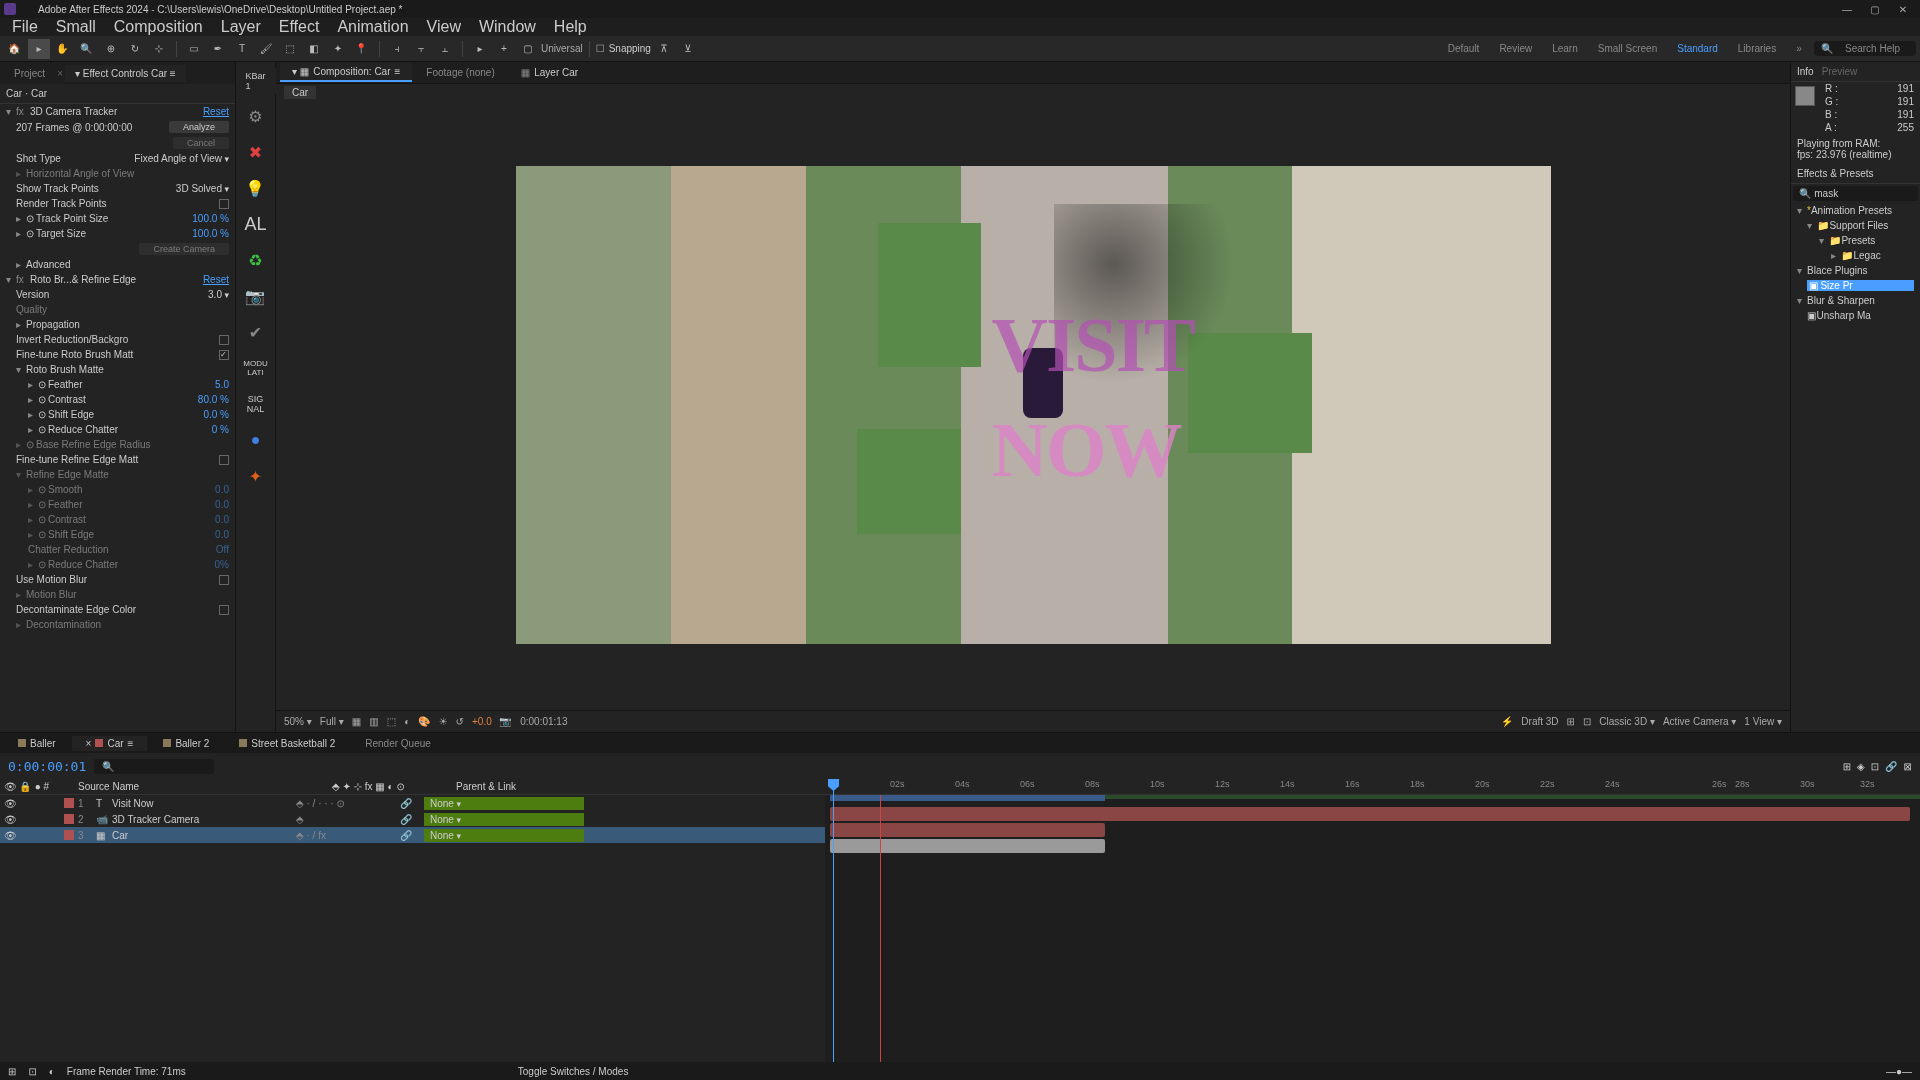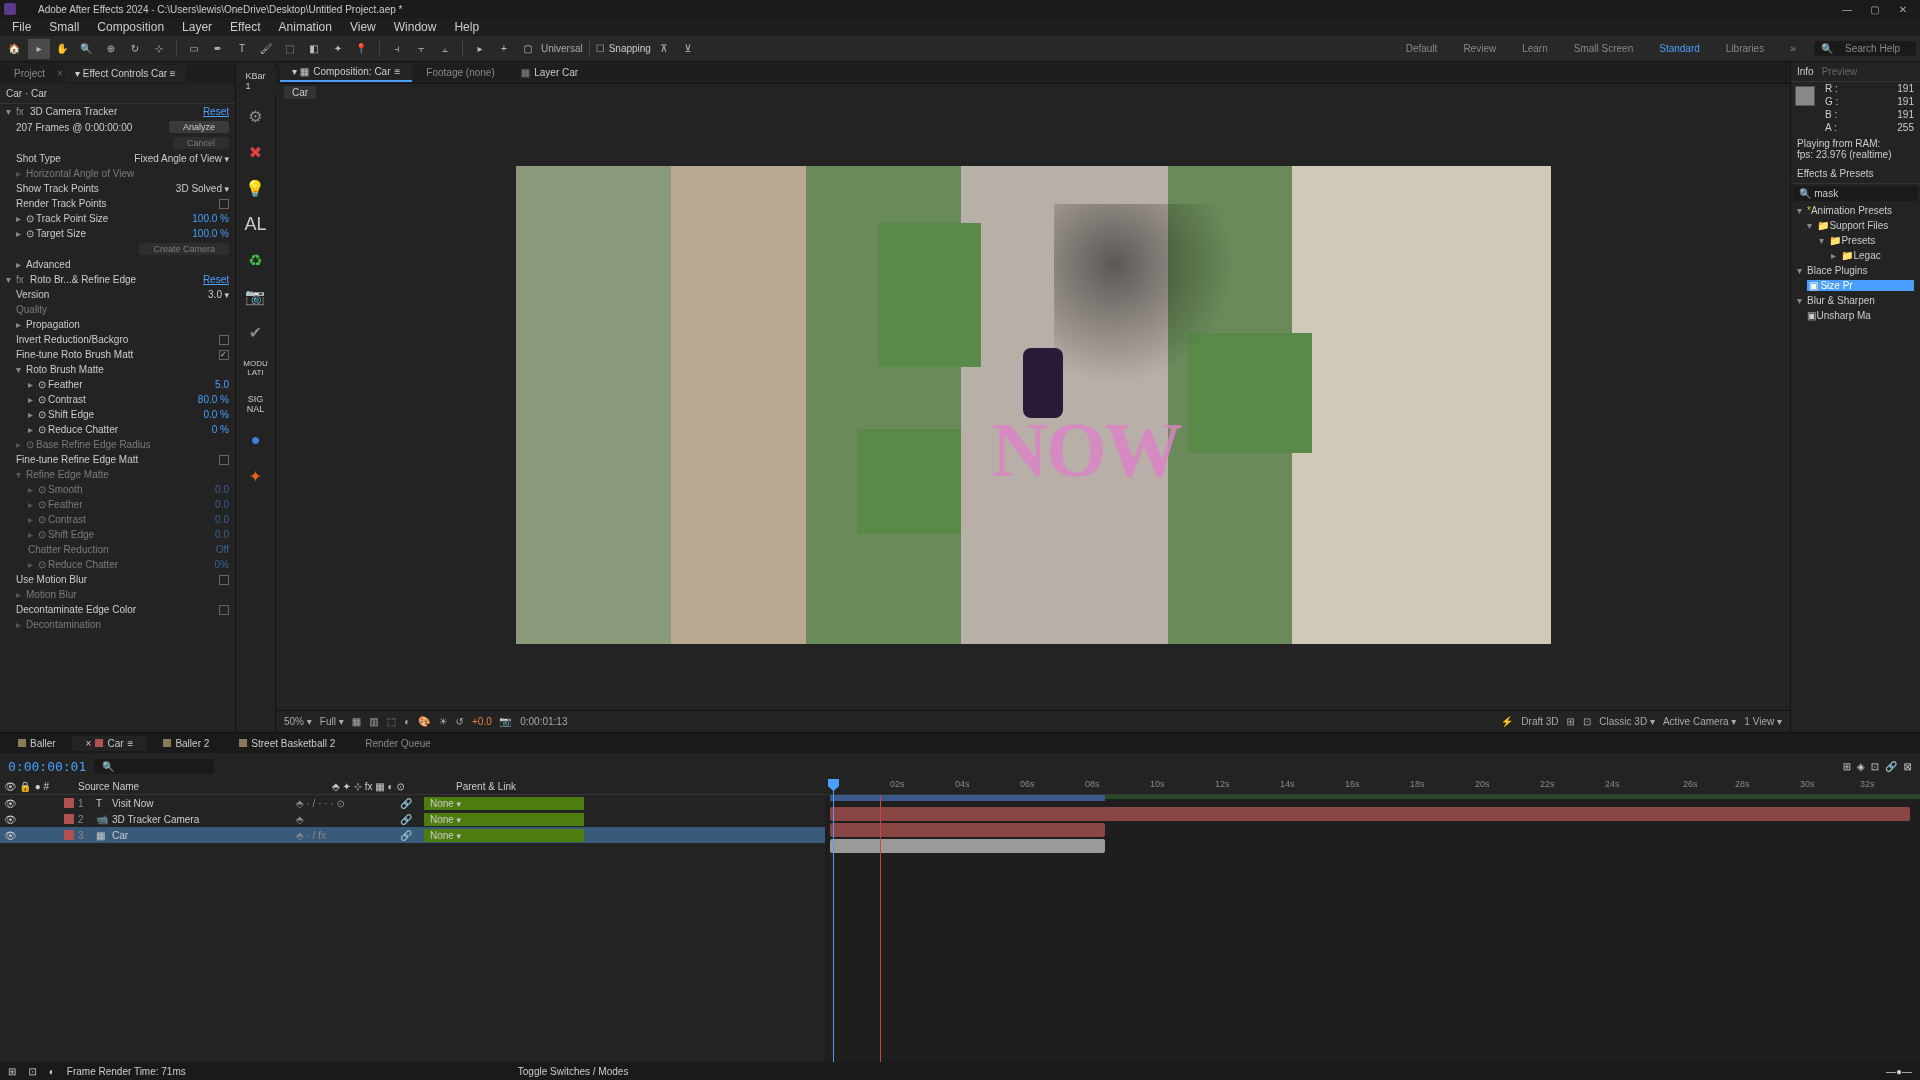--- a/index.html
+++ b/index.html
@@ -3,26 +3,26 @@
 <meta charset="utf-8">
 <style>
 *{margin:0;padding:0;box-sizing:border-box;font-family:'Segoe UI',Tahoma,sans-serif;font-size:10px;color:#ccc;user-select:none}
 body{background:#1e1e1e;width:1920px;height:1080px;overflow:hidden;display:flex;flex-direction:column}
 .titlebar{height:18px;background:#1a1a1a;display:flex;align-items:center;padding:0 4px;gap:22px}
 .titlebar .appicon{width:12px;height:12px;background:#5a3a8a;border-radius:2px}
 .titlebar .title{font-size:10px;color:#aaa}
 .winctrl{margin-left:auto;display:flex;gap:2px}
 .winctrl span{width:26px;height:14px;display:flex;align-items:center;justify-content:center;color:#aaa}
 .menubar{height:18px;background:#1e1e1e;display:flex;align-items:center;padding:0 4px;gap:2px}
-.menubar span{padding:2px 8px;font-size:12px;color:#ccc}
+.menubar span{padding:2px 8px;font-size:16px;color:#ccc}
 .toolbar{height:26px;background:#282828;display:flex;align-items:center;padding:0 4px;gap:2px;border-bottom:1px solid #131313}
 .toolbar .tool{width:22px;height:20px;display:flex;align-items:center;justify-content:center;color:#bbb}
 .toolbar .sep{width:1px;height:16px;background:#444;margin:0 4px}
 .toolbar .chk{display:flex;align-items:center;gap:4px;color:#aaa;font-size:10px}
-.toolbar .right{margin-left:auto;display:flex;gap:10px;align-items:flex-start}
+.toolbar .right{margin-left:auto;display:flex;gap:4px;align-items:flex-start}
 .toolbar .right span{font-size:10px;color:#888;padding:2px 8px}
 .toolbar .right .active{color:#4a9eff}
 .main{flex:1;display:flex;min-height:0}
 .left-panel{width:236px;background:#232323;display:flex;flex-direction:column;border-right:1px solid #131313}
 .panel-tabs{height:22px;background:#1e1e1e;display:flex;align-items:center;padding:0 4px;gap:2px}
 .panel-tabs .tab{padding:3px 10px;font-size:10px;background:#232323;color:#ccc}
 .panel-tabs .tab.inactive{background:transparent;color:#888}
 .effect-header{padding:4px 6px;font-size:10px;color:#ccc;border-bottom:1px solid #333}
 .effect-row{display:flex;align-items:center;padding:2px 6px;font-size:10px}
 .effect-row .arrow{width:10px;color:#888}
@@ -370,20 +370,21 @@
       </div>
     <div class="viewer">
       <div class="viewer-content">
         <div class="aerial"></div>
         <div class="road"></div>
         <div class="grass" style="left:35%;top:12%;width:10%;height:30%"></div>
         <div class="grass" style="left:33%;top:55%;width:10%;height:22%"></div>
         <div class="grass" style="left:65%;top:35%;width:12%;height:25%"></div>
         <div class="shadow-tree"></div>
         <div class="car"></div>
+        <div class="text-visit">VISIT</div>
         <div class="text-now">NOW</div>
       </div>
     </div>
     <div class="viewer-footer">
       <span><span>50%</span> ▾</span>
       <span><span>Full</span> ▾</span>
       <span class="tool">▦</span>
       <span class="tool">▥</span>
       <span class="tool">⬚</span>
       <span class="tool">◐</span>
@@ -551,21 +552,21 @@
         <span class="tl-tick" style="left:195px">06s</span>
         <span class="tl-tick" style="left:260px">08s</span>
         <span class="tl-tick" style="left:325px">10s</span>
         <span class="tl-tick" style="left:390px">12s</span>
         <span class="tl-tick" style="left:455px">14s</span>
         <span class="tl-tick" style="left:520px">16s</span>
         <span class="tl-tick" style="left:585px">18s</span>
         <span class="tl-tick" style="left:650px">20s</span>
         <span class="tl-tick" style="left:715px">22s</span>
         <span class="tl-tick" style="left:780px">24s</span>
-        <span class="tl-tick" style="left:858px">26s</span>
+        <span class="tl-tick" style="left:887px">26s</span>
         <span class="tl-tick" style="left:910px">28s</span>
         <span class="tl-tick" style="left:975px">30s</span>
         <span class="tl-tick" style="left:1035px">32s</span>
       </div>
       <div style="position:absolute;top:16px;left:5px;right:0;height:4px;background:#2a4a2a"></div>
       <div class="tl-workarea"></div>
       <div class="tl-bar" style="top:28px;left:5px;width:1080px;background:#8a4545"></div>
       <div class="tl-bar" style="top:44px;left:5px;width:275px;background:#8a4545"></div>
       <div class="tl-bar" style="top:60px;left:5px;width:275px;background:#9a9a9a"></div>
       <div class="tl-playhead"></div>

